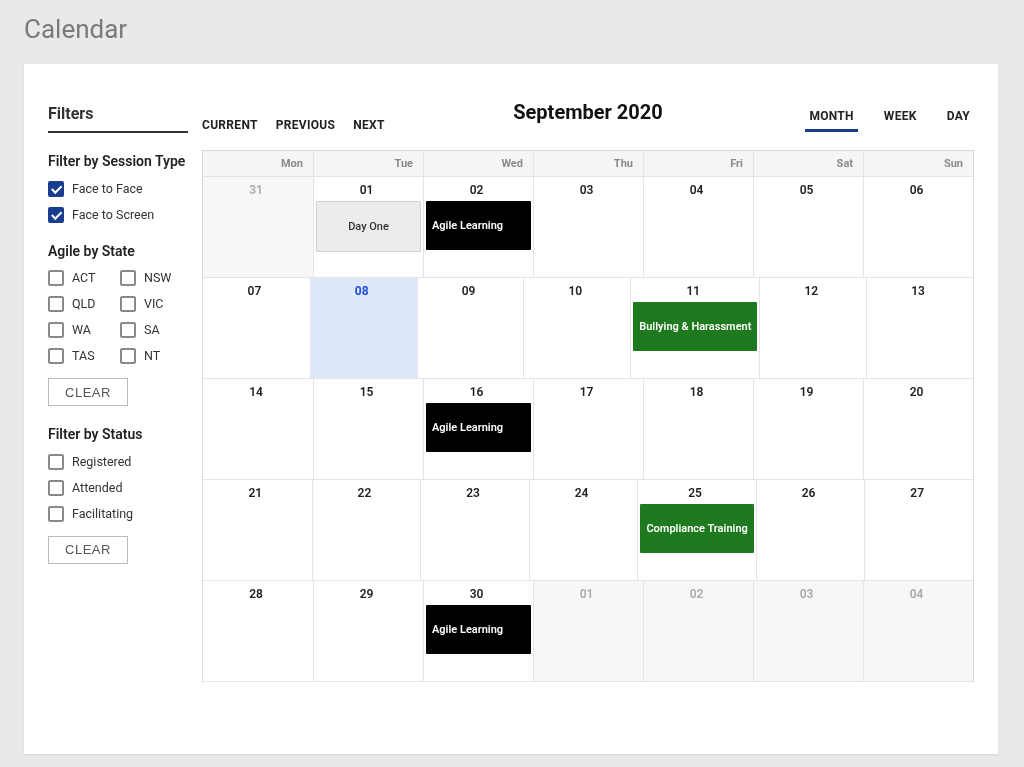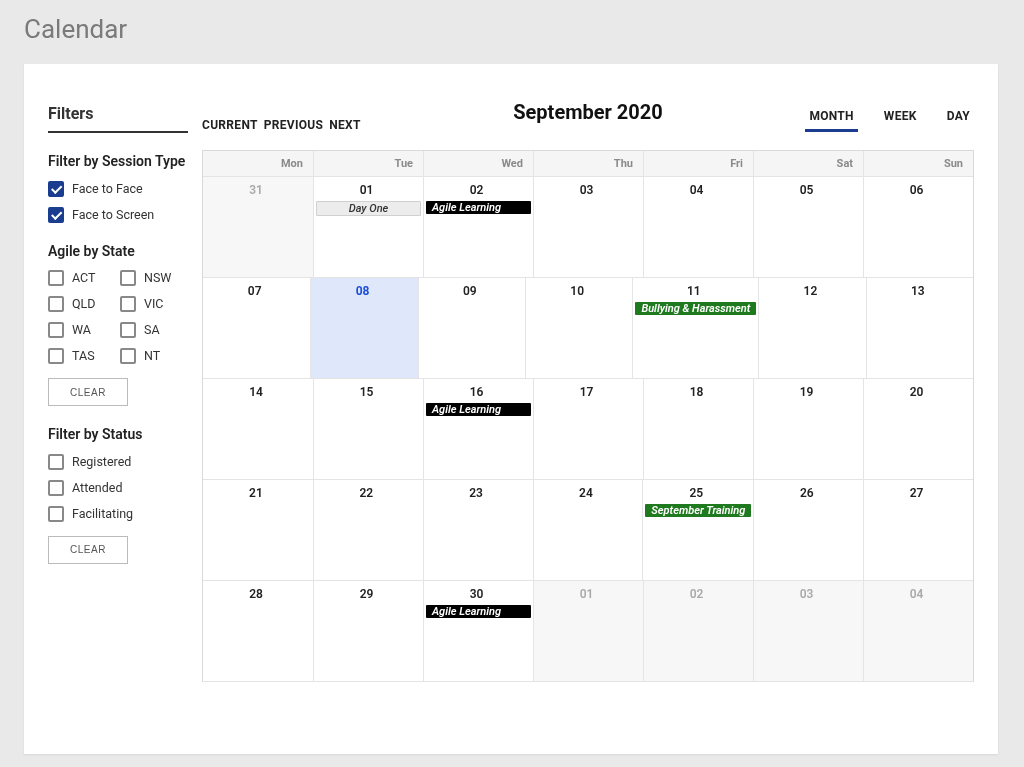--- a/index.html
+++ b/index.html
@@ -74,37 +74,37 @@
   }
   .state-grid {
     display: grid;
     grid-template-columns: 1fr 1fr;
     column-gap: 4px;
   }
   .clear-btn {
     width: 80px; height: 28px;
     border: 1px solid #bbb;
     background: #fff;
-    font-size: 10px;
+    font-size: 13px;
     letter-spacing: 0.5px;
     color: #555;
     cursor: pointer;
     margin-top: 4px;
   }
 
   
   .main { flex: 1; }
   .toolbar {
     display: flex;
     align-items: flex-end;
     margin-bottom: 18px;
     position: relative;
     height: 28px;
   }
-  .nav-btns { display: flex; gap: 6px; align-items: flex-end; }
+  .nav-btns { display: flex; gap: 18px; align-items: flex-end; }
   .nav-btn {
     font-size: 12px;
     font-weight: 700;
     letter-spacing: 0.3px;
     color: #222;
     cursor: pointer;
   }
   .cal-title {
     position: absolute;
     left: 50%; transform: translateX(-50%);
@@ -168,28 +168,27 @@
     font-weight: 600;
     color: #222;
     margin-bottom: 4px;
   }
   .cell.outside .daynum { color: #aaa; }
   .cell.selected .daynum { color: #1d4ed8; font-weight: 700; }
 
   .event {
     font-size: 11px;
     font-weight: 600;
-    padding: 0 6px;
+    padding: 18px 6px;
     border-radius: 1px;
     white-space: nowrap;
     overflow: hidden;
     text-overflow: ellipsis;
     margin: 2px -6px 0 -2px;
     cursor: pointer;
-    font-style: italic;
   }
   .event.black { background: #000; color: #fff; }
   .event.green { background: #1f7a1f; color: #fff; }
   .event.grey  { background: #ececec; color: #333; border: 1px solid #d0d0d0; text-align: center; font-weight: 500; }
 </style>
 </head>
 <body>
 
 <div class="page-title">Calendar</div>
 
@@ -378,21 +377,21 @@
               <div class="daynum">22</div>
             </div>
             <div class="cell">
               <div class="daynum">23</div>
             </div>
             <div class="cell">
               <div class="daynum">24</div>
             </div>
             <div class="cell">
               <div class="daynum">25</div>
-              <div class="event green">September Training</div>
+              <div class="event green">Compliance Training</div>
             </div>
             <div class="cell">
               <div class="daynum">26</div>
             </div>
             <div class="cell">
               <div class="daynum">27</div>
             </div>
           </div>
           <div class="cal-row">
             <div class="cell">

